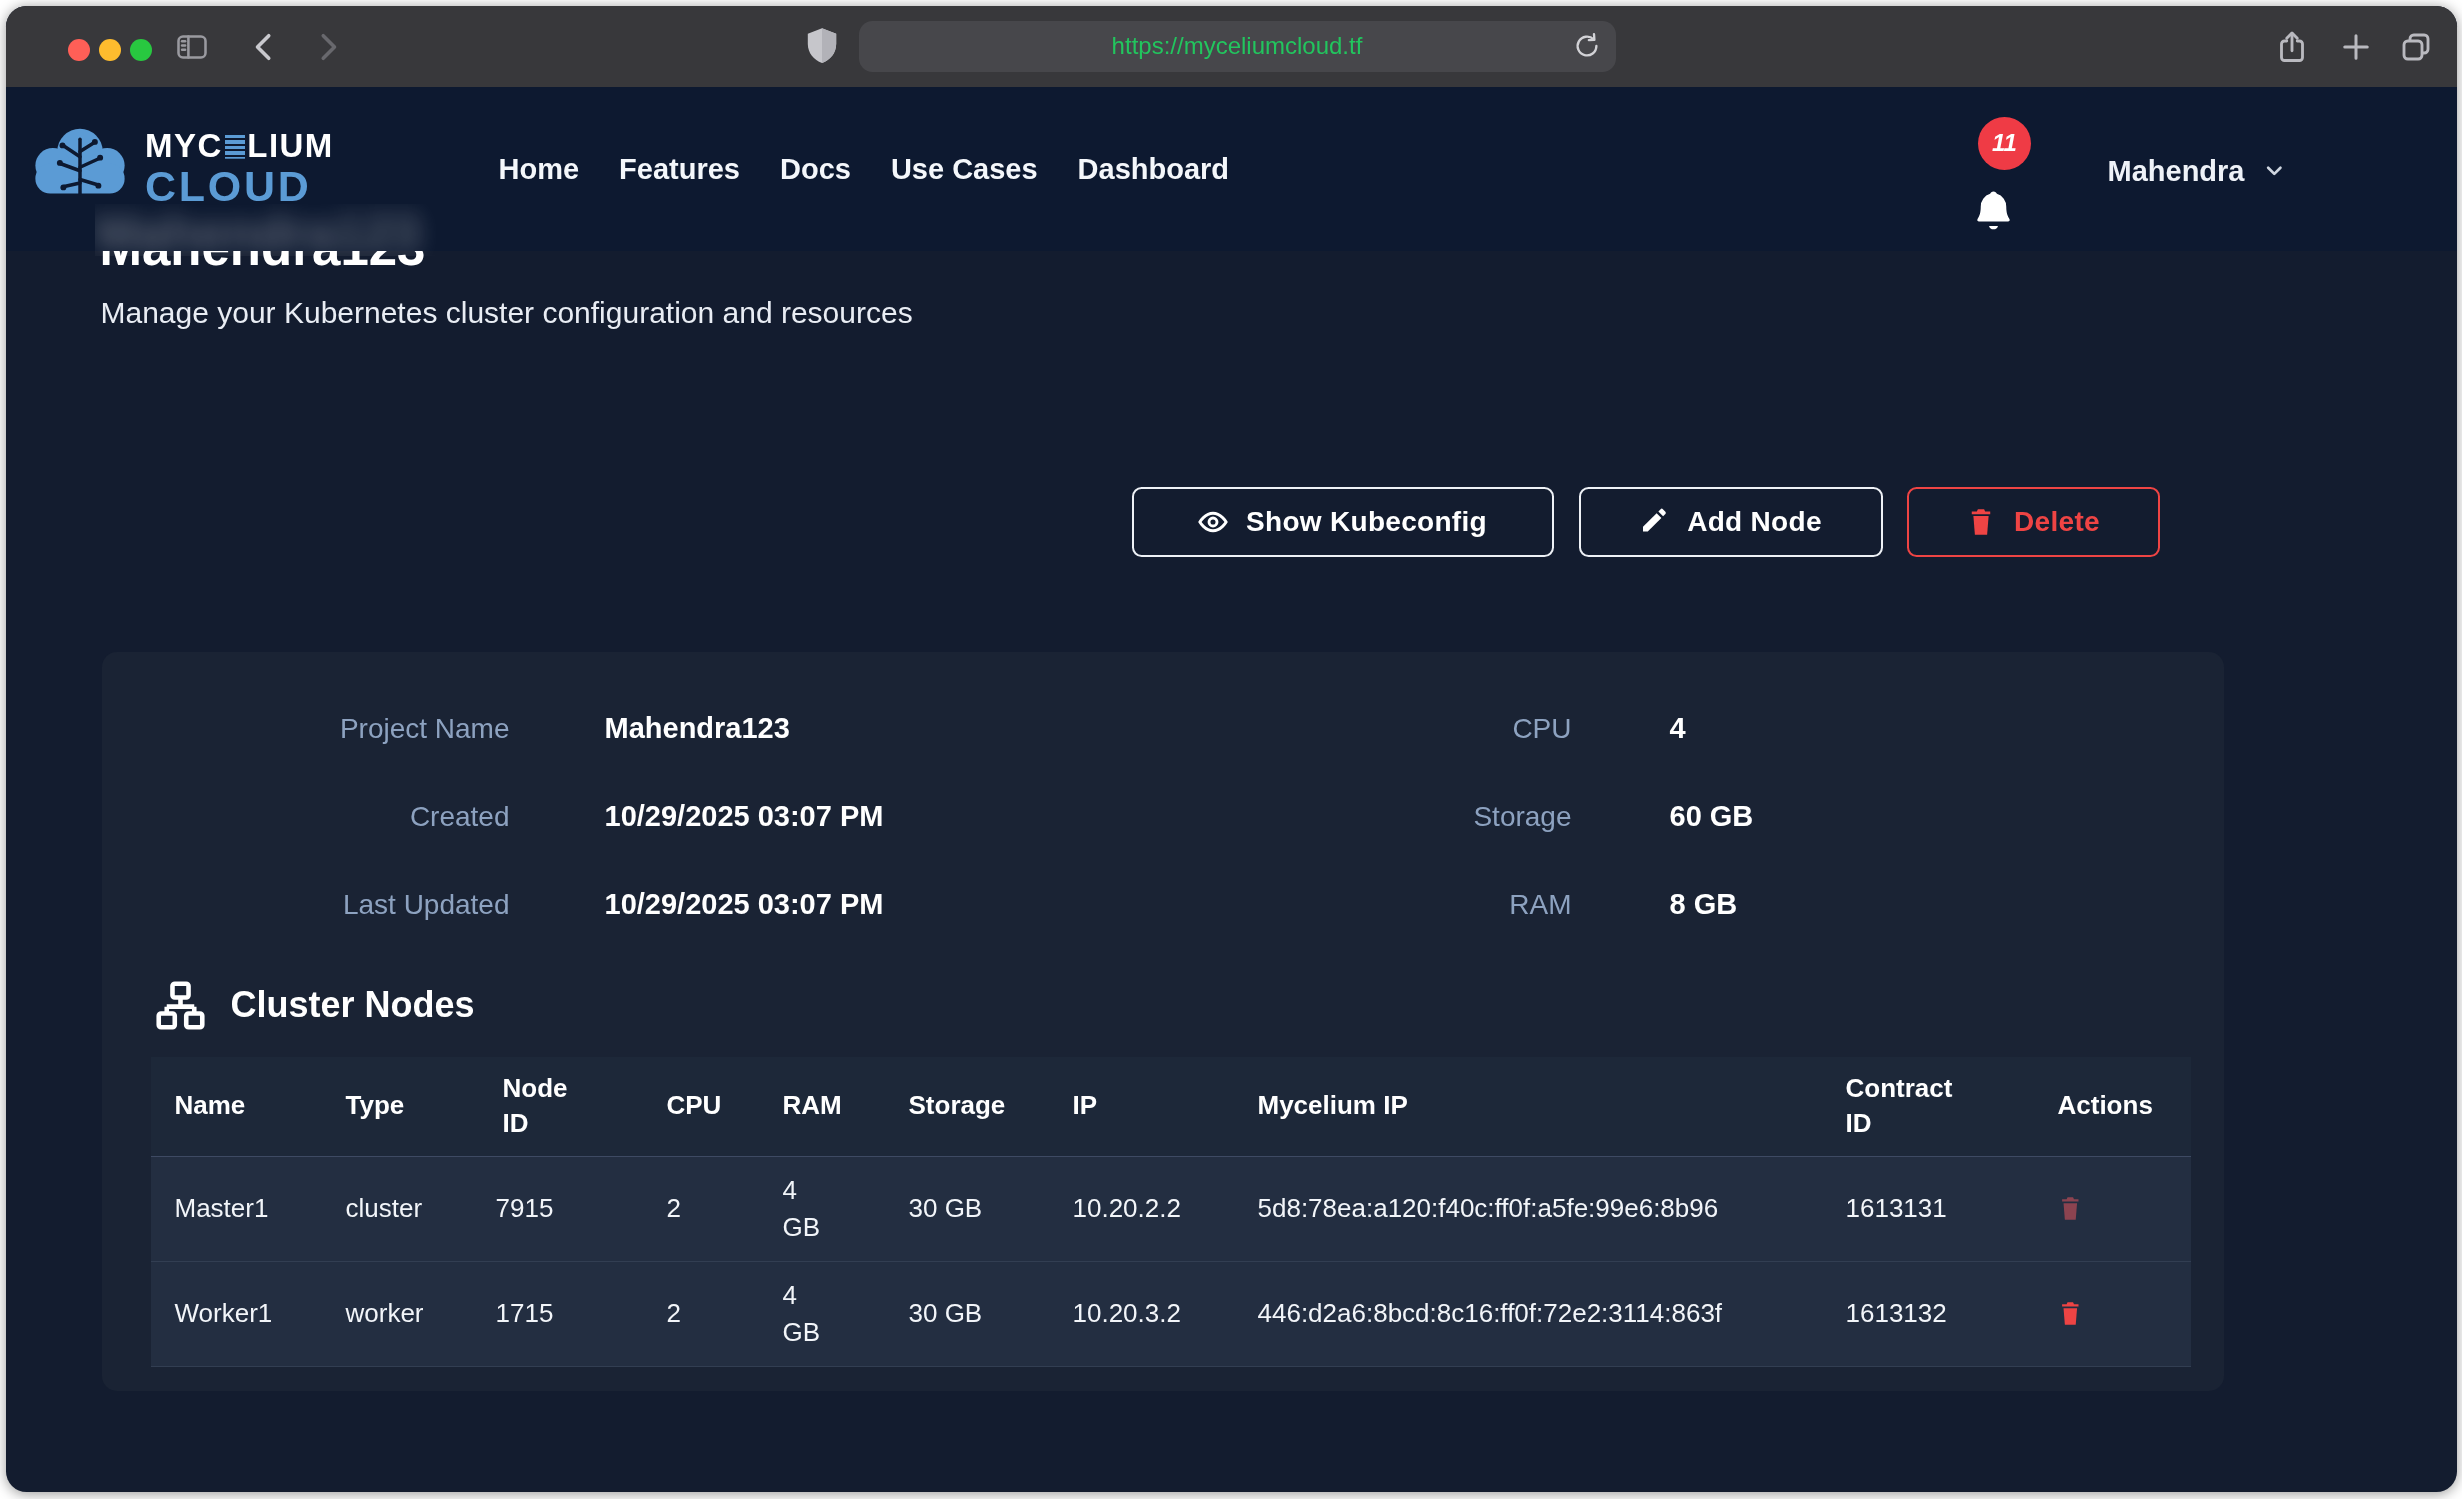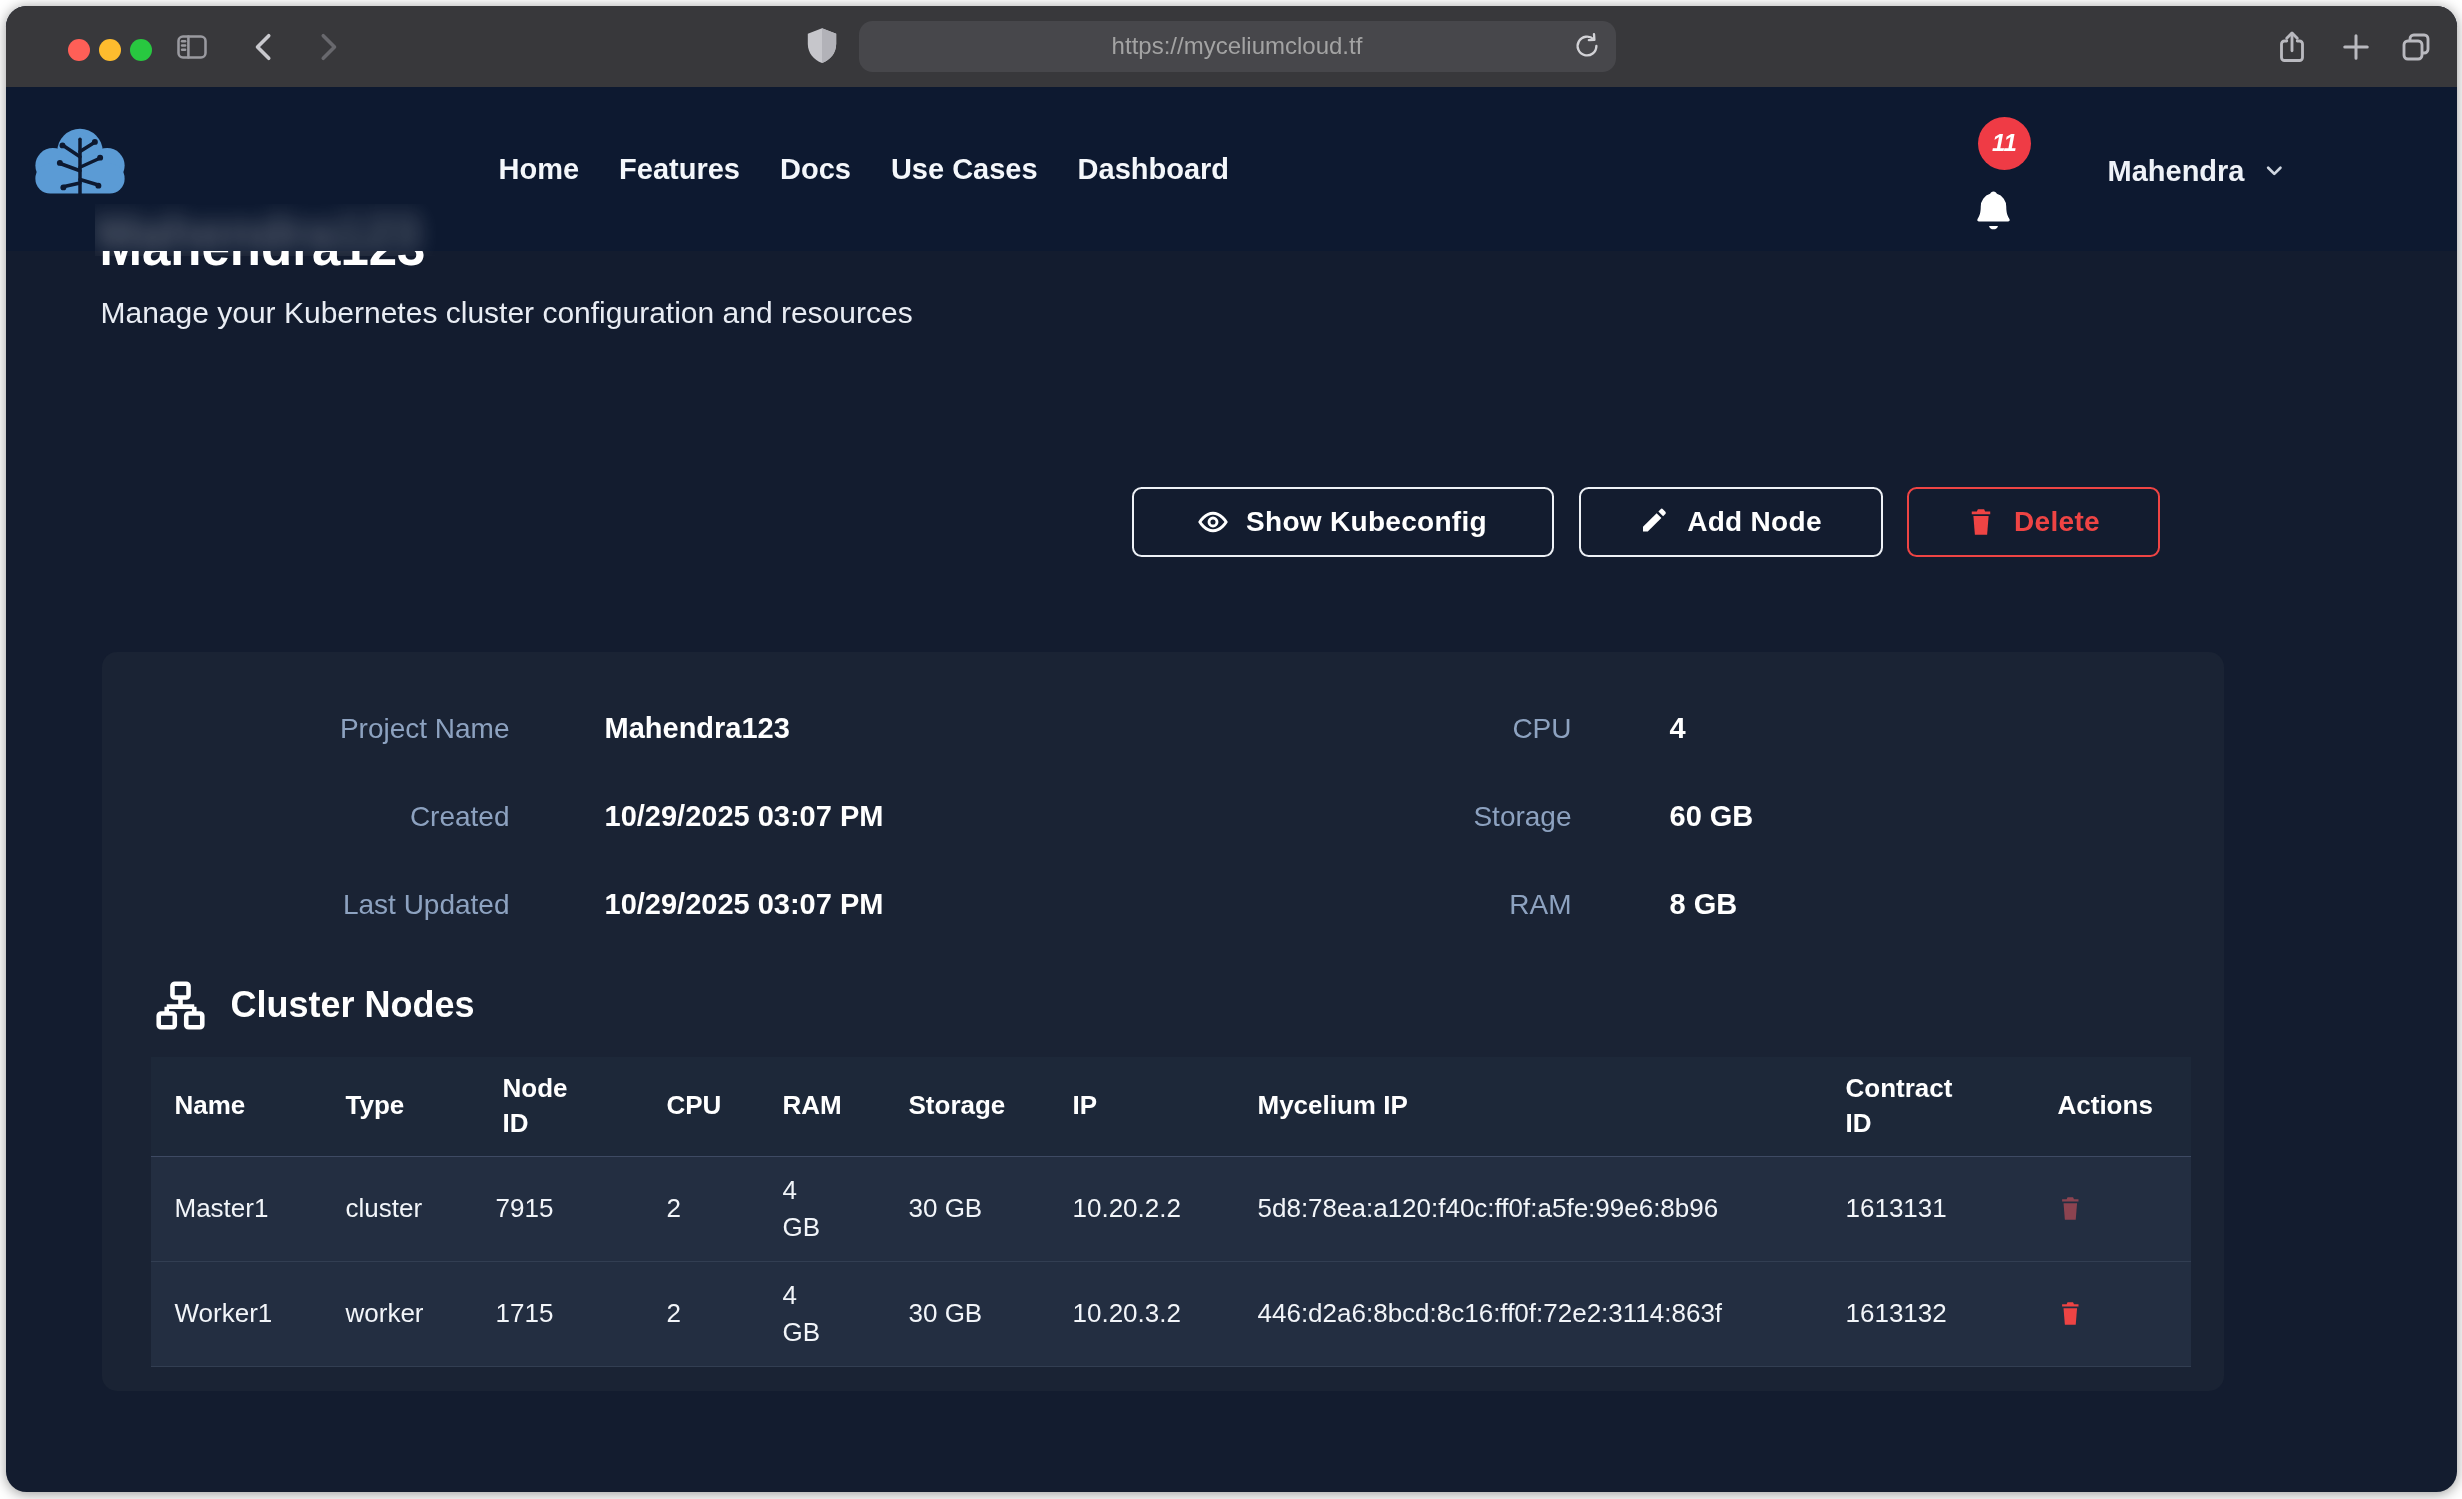--- a/index.html
+++ b/index.html
@@ -22,21 +22,21 @@
   .chrome-ic{position:absolute;top:23px;width:36px;height:36px;}
   .chrome-ic svg{width:100%;height:100%;}
   .ic-sidebar{left:168px;}
   .ic-back{left:241px;}
   .ic-forward{left:303px;}
   .ic-shield{left:797px;top:20.5px;width:38px;height:41px;}
   .urlbar{
     position:absolute;left:853px;top:15px;width:757px;height:51px;
     background:#47474b;border-radius:13.7px;display:flex;align-items:center;justify-content:center;
   }
-  .urlbar .url-text{color:#a3a3a3;font-size:24px;}
+  .urlbar .url-text{color:#22c55e;font-size:24px;}
   .ic-refresh{position:absolute;right:13.7px;top:10.3px;width:30px;height:30px;}
   .ic-share{left:2268px;}
   .ic-plus{left:2332px;}
   .ic-tabs{left:2392px;}
   
   .navbar{position:absolute;left:0;top:81px;right:0;height:164px;background:#0d1930;z-index:5;}
   .logo{position:absolute;left:18px;top:26px;display:flex;align-items:center;gap:9.6px;}
   .logo-cloud{width:112px;height:112px;}
   .logo-text{display:flex;flex-direction:column;line-height:1;}
   .logo-line1{color:#ffffff;font-size:33px;font-weight:800;letter-spacing:1.4px;display:flex;align-items:center;}
@@ -193,20 +193,28 @@
         </g>
         <g fill="#0d1930">
           <circle cx="22" cy="18.5" r="1.7"></circle>
             <circle cx="40.5" cy="16.5" r="1.7"></circle>
           <circle cx="20.5" cy="28.5" r="1.7"></circle>
             <circle cx="43.5" cy="25.5" r="1.7"></circle>
           <circle cx="22.5" cy="42.5" r="1.7"></circle>
             <circle cx="42.5" cy="41.5" r="1.7"></circle>
         </g>
       </svg>
+      <div class="logo-text">
+        <div class="logo-line1">
+          <span>MYC</span>
+            <span class="logo-e"></span>
+            <span>LIUM</span>
+        </div>
+        <div class="logo-line2">CLOUD</div>
+      </div>
     </div>
 
     <div class="nav-links">
       <span class="nav-link">Home</span>
       <span class="nav-link">Features</span>
       <span class="nav-link">Docs</span>
       <span class="nav-link">Use Cases</span>
       <span class="nav-link">Dashboard</span>
     </div>
 

